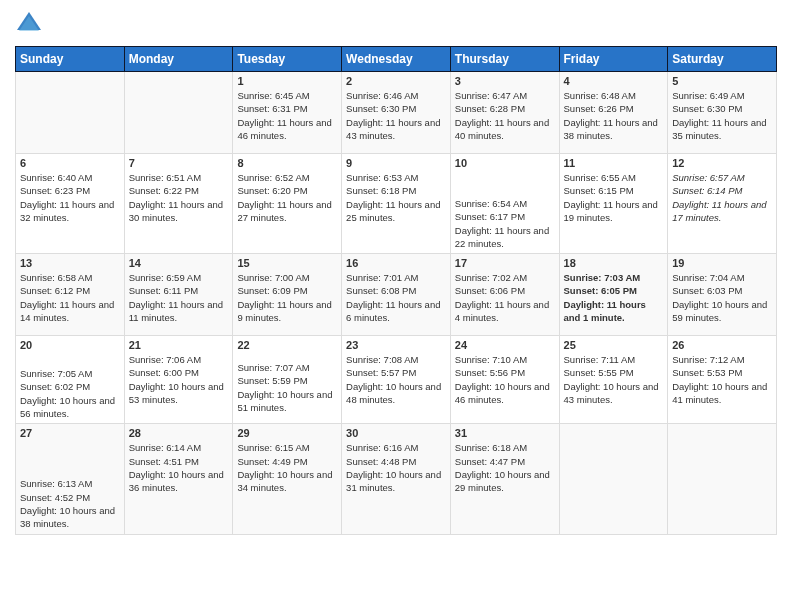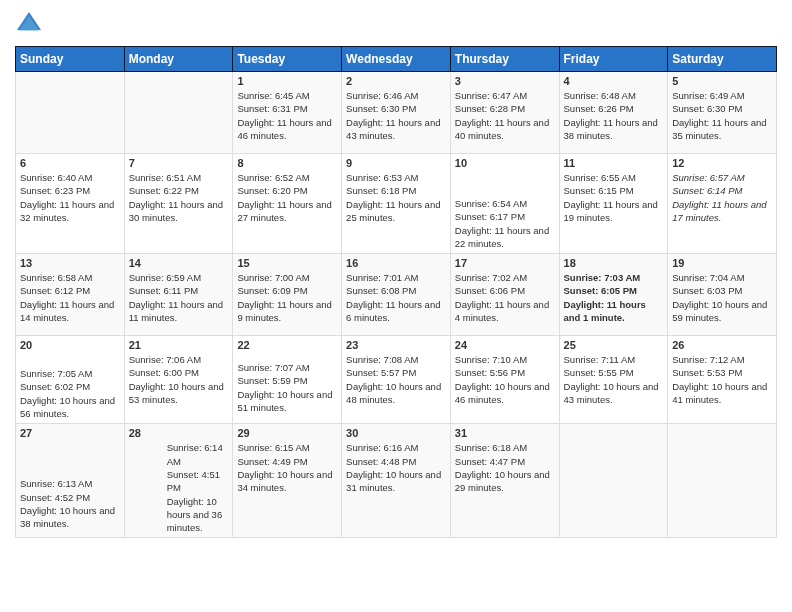--- a/index.html
+++ b/index.html
@@ -292,21 +292,21 @@
         </tr>
         <tr>
           <td>
             <span class="day-num">27</span>
             <div class="cell-content" style="white-space: pre-line; margin-top: 38px;">Sunrise: 6:13 AM
 Sunset: 4:52 PM
 Daylight: 10 hours and 38 minutes.</div>
           </td>
           <td>
             <span class="day-num">28</span>
-            <div class="cell-content" style="white-space: pre-line; margin-left: 38px;">Sunrise: 6:14 AM
+            <div class="cell-content" style="white-space: pre-line;">Sunrise: 6:14 AM
 Sunset: 4:51 PM
 Daylight: 10 hours and 36 minutes.</div>
           </td>
           <td>
             <span class="day-num">29</span>
             <div class="cell-content" style="white-space: pre-line;">Sunrise: 6:15 AM
 Sunset: 4:49 PM
 Daylight: 10 hours and 34 minutes.</div>
           </td>
           <td>

